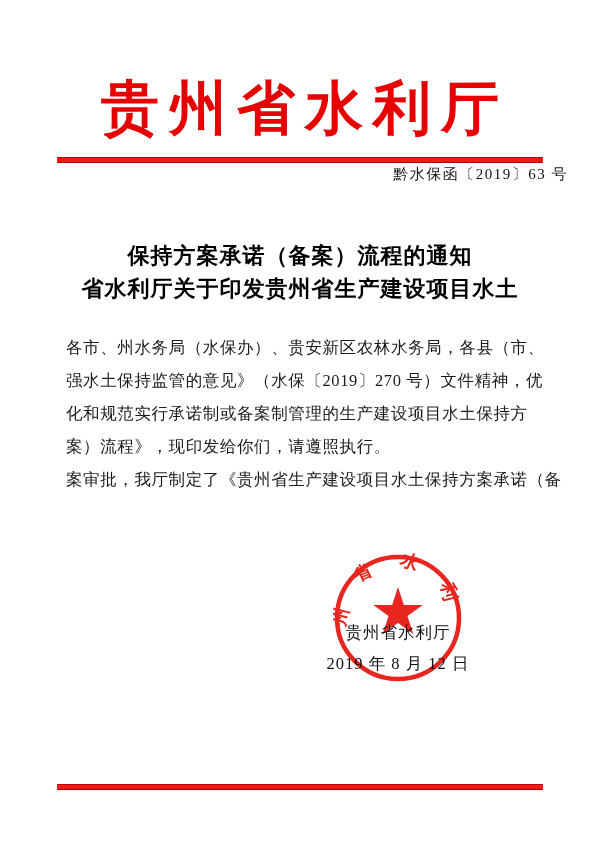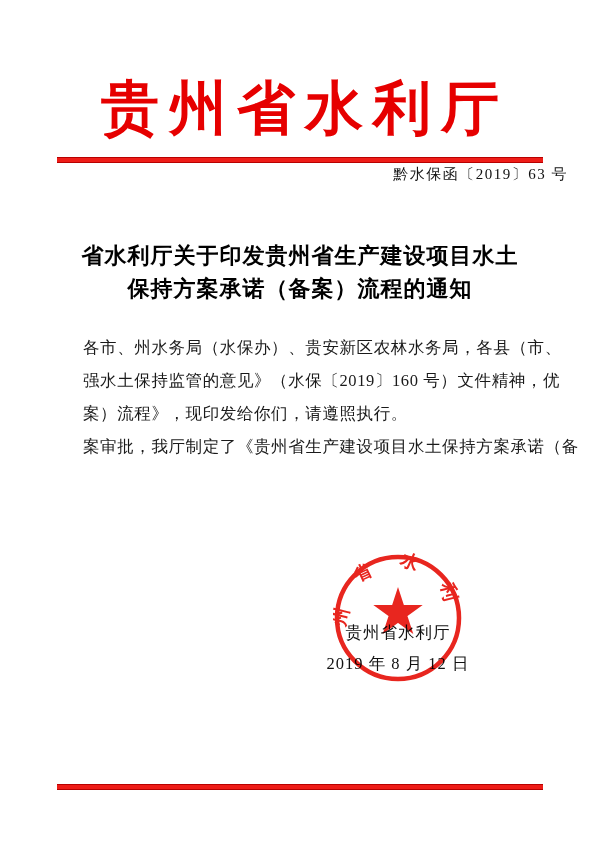--- a/index.html
+++ b/index.html
@@ -25,21 +25,21 @@
   .doc-number{
     position:absolute; top:165px; right:74px;
     font-size:15px; letter-spacing:1.5px; color:#111; white-space:nowrap;
   }
   .doc-title{
     position:absolute; top:239px; left:0; width:600px;
     text-align:center; font-weight:bold; font-size:22px; line-height:33px;
     color:#000; letter-spacing:1px;
   }
   .body-text{
-    position:absolute; top:331px; left:83px; width:460px;
+    position:absolute; top:331px; left:66px; width:460px;
     font-size:16.5px; line-height:33px; letter-spacing:0.6px;
   }
   .body-line{height:33px; white-space:nowrap;}
   .body-line.indent{text-indent:34px;}
   .signature{
     position:absolute; top:617px; left:318px; width:160px;
     text-align:center; font-size:16.5px; line-height:31px;
     letter-spacing:1px; color:#111;
   }
   .sig-date{white-space:nowrap;}
@@ -58,27 +58,28 @@
 
 <div class="page">
 
   <div class="org-name">贵州省水利厅</div>
 
   <div class="red-rule rule-top"></div>
 
   <div class="doc-number">黔水保函〔2019〕63 号</div>
 
   <div class="doc-title">
+    <div>保持方案承诺（备案）流程的通知</div>
     <div>省水利厅关于印发贵州省生产建设项目水土</div>
-    <div>保持方案承诺（备案）流程的通知</div>
   </div>
 
   <div class="body-text">
     <div class="body-line">各市、州水务局（水保办）、贵安新区农林水务局，各县（市、</div>
-    <div class="body-line">强水土保持监管的意见》（水保〔2019〕160 号）文件精神，优</div>
+    <div class="body-line">强水土保持监管的意见》（水保〔2019〕270 号）文件精神，优</div>
+    <div class="body-line">化和规范实行承诺制或备案制管理的生产建设项目水土保持方</div>
     <div class="body-line">案）流程》，现印发给你们，请遵照执行。</div>
     <div class="body-line">案审批，我厅制定了《贵州省生产建设项目水土保持方案承诺（备</div>
   </div>
 
   <div class="signature">
     <div class="sig-org">贵州省水利厅</div>
     <div class="sig-date">2019 年 8 月 12 日</div>
   </div>
 
   <svg class="seal" viewBox="0 0 130 130" xmlns="http://www.w3.org/2000/svg">

